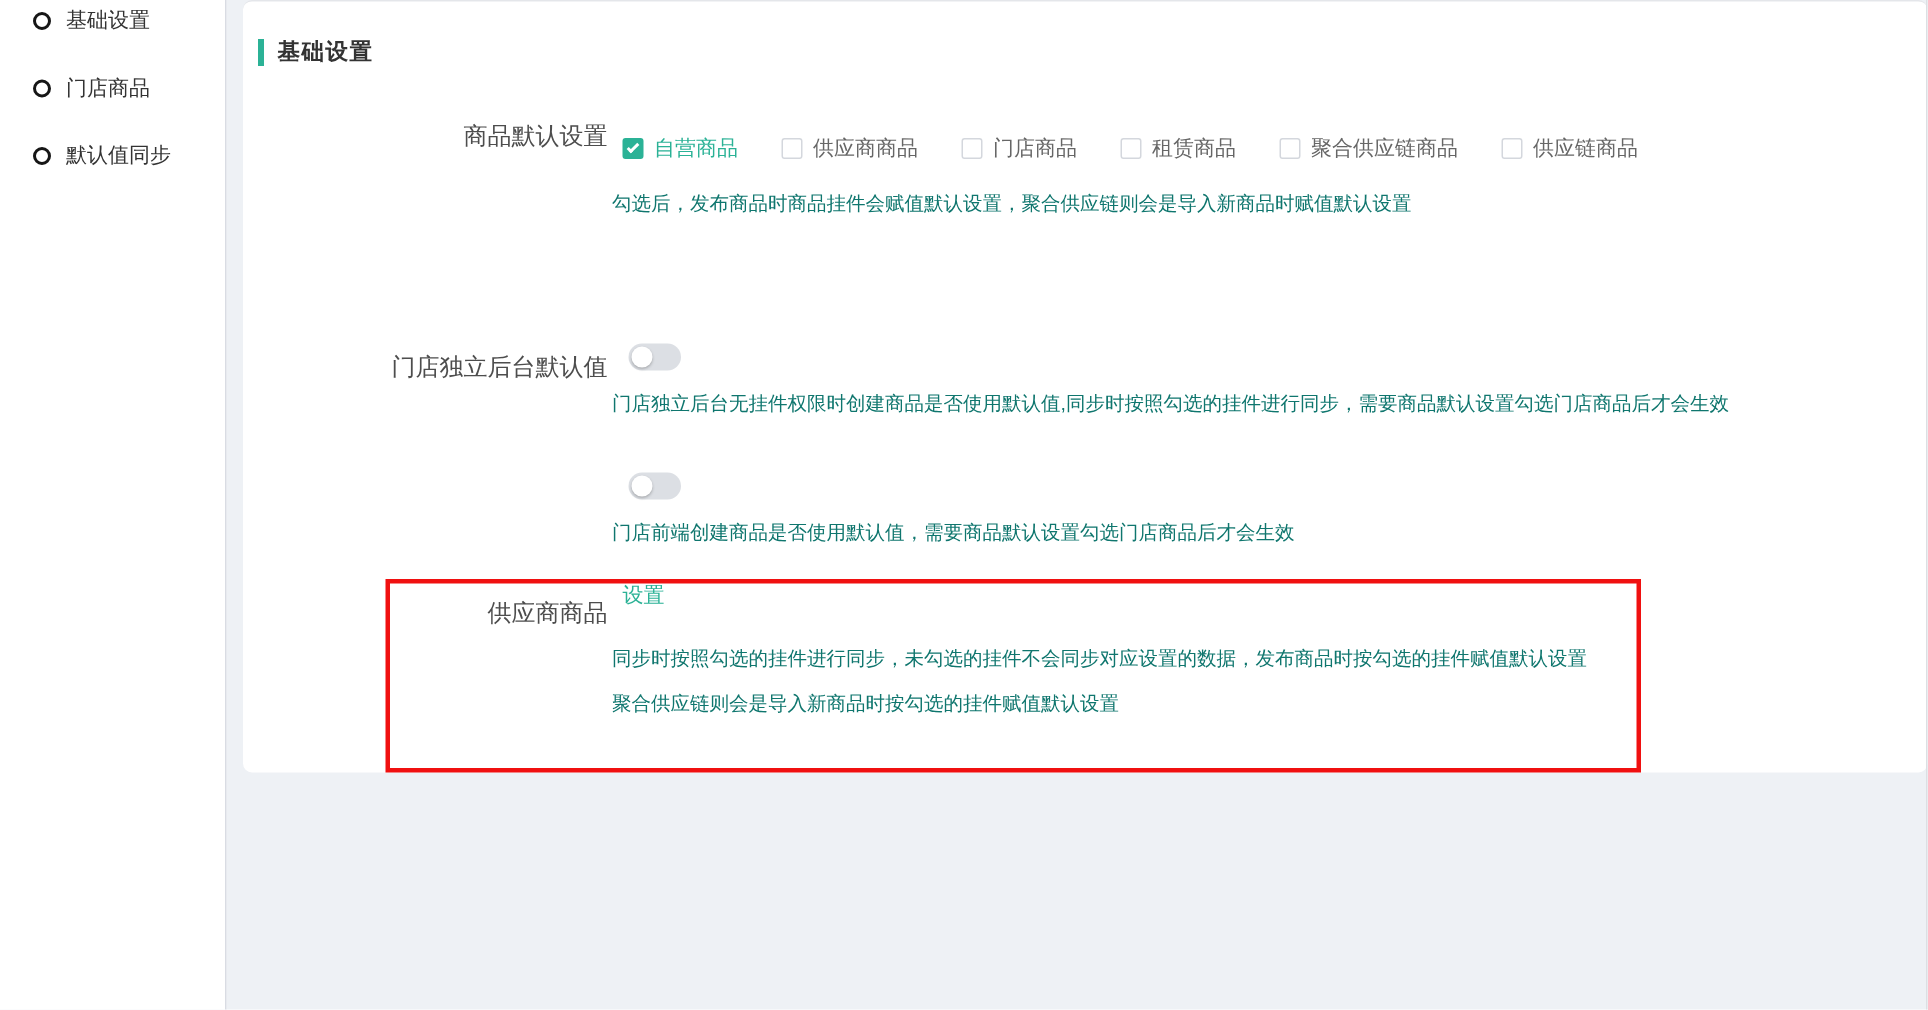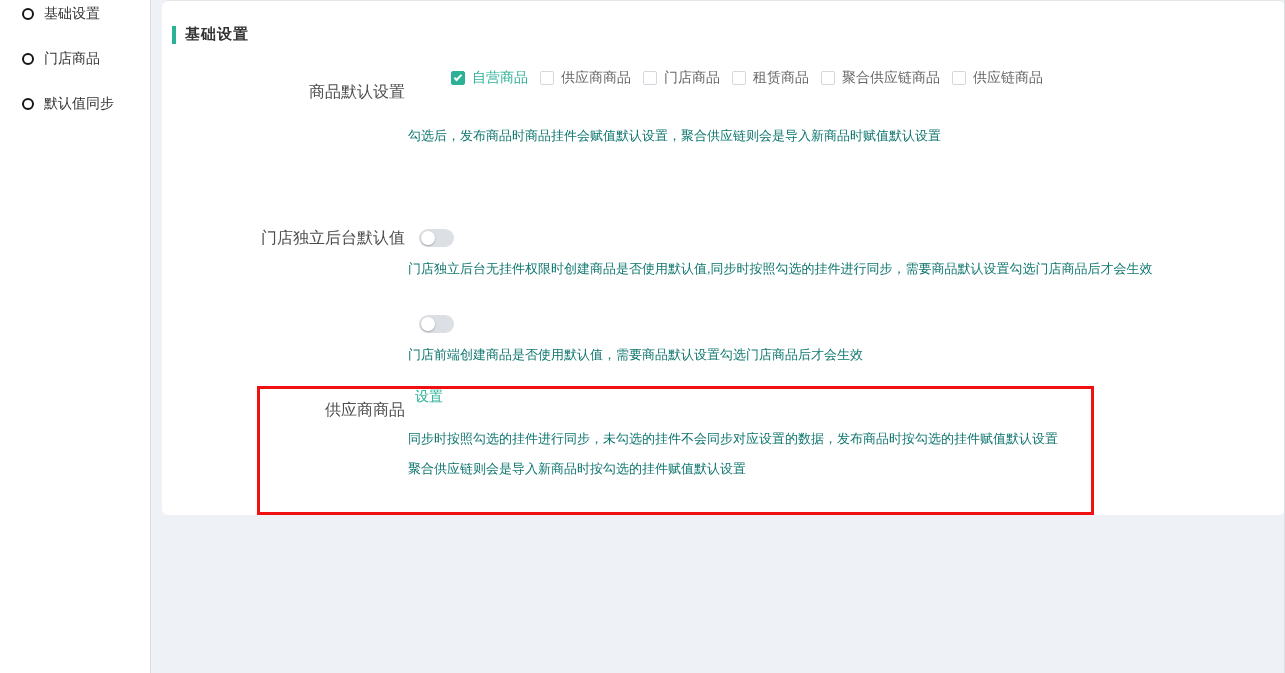--- a/index.html
+++ b/index.html
@@ -35,21 +35,21 @@
 
   .row-label {
     position:absolute; left:0; width:243px; text-align:right;
     font-size:16px; color:#4d4d4d; line-height:20px; white-space:nowrap;
   }
   .hint {
     position:absolute; left:246px; font-size:13px; color:#0f766e;
     line-height:18px; white-space:nowrap;
   }
   
-  .cb-group { position:absolute; left:253px; top:68px; display:flex; gap:12px; align-items:center;margin-left:36px; }
+  .cb-group { position:absolute; left:253px; top:89px; display:flex; gap:29px; align-items:center; }
   .checkbox-item { display:flex; align-items:center; gap:7px; font-size:14px; color:#666; cursor:pointer; white-space:nowrap; }
   .cb-box {
     position:relative; width:14px; height:14px; flex:none;
     border:1px solid #d4d7dd; border-radius:2px; background:#fff;
   }
   .check-icon { display:none; }
   .checkbox-item.checked .cb-box { background:var(--accent,#2bb296); border-color:var(--accent,#2bb296); }
   .checkbox-item.checked .check-icon {
     display:block; position:absolute; left:2px; top:3px; width:8px; height:4px;
     border-left:2px solid #fff; border-bottom:2px solid #fff; transform:rotate(-45deg);
@@ -122,21 +122,21 @@
       <span class="cb-box"></span>
       <span class="cb-label">聚合供应链商品</span>
     </label>
     <label class="checkbox-item">
       <span class="cb-box"></span>
       <span class="cb-label">供应链商品</span>
     </label>
   </div>
   <div class="hint" style="top:126px">勾选后，发布商品时商品挂件会赋值默认设置，聚合供应链则会是导入新商品时赋值默认设置</div>
 
-  <div class="row-label" style="top:227px">门店独立后台默认值</div>
+  <div class="row-label" style="top:235px">门店独立后台默认值</div>
   <div class="toggle" style="top:228px">
     <span class="knob"></span>
   </div>
   <div class="hint" style="top:259px">门店独立后台无挂件权限时创建商品是否使用默认值,同步时按照勾选的挂件进行同步，需要商品默认设置勾选门店商品后才会生效</div>
 
   <div class="toggle" style="top:314px">
     <span class="knob"></span>
   </div>
   <div class="hint" style="top:345px">门店前端创建商品是否使用默认值，需要商品默认设置勾选门店商品后才会生效</div>
 

